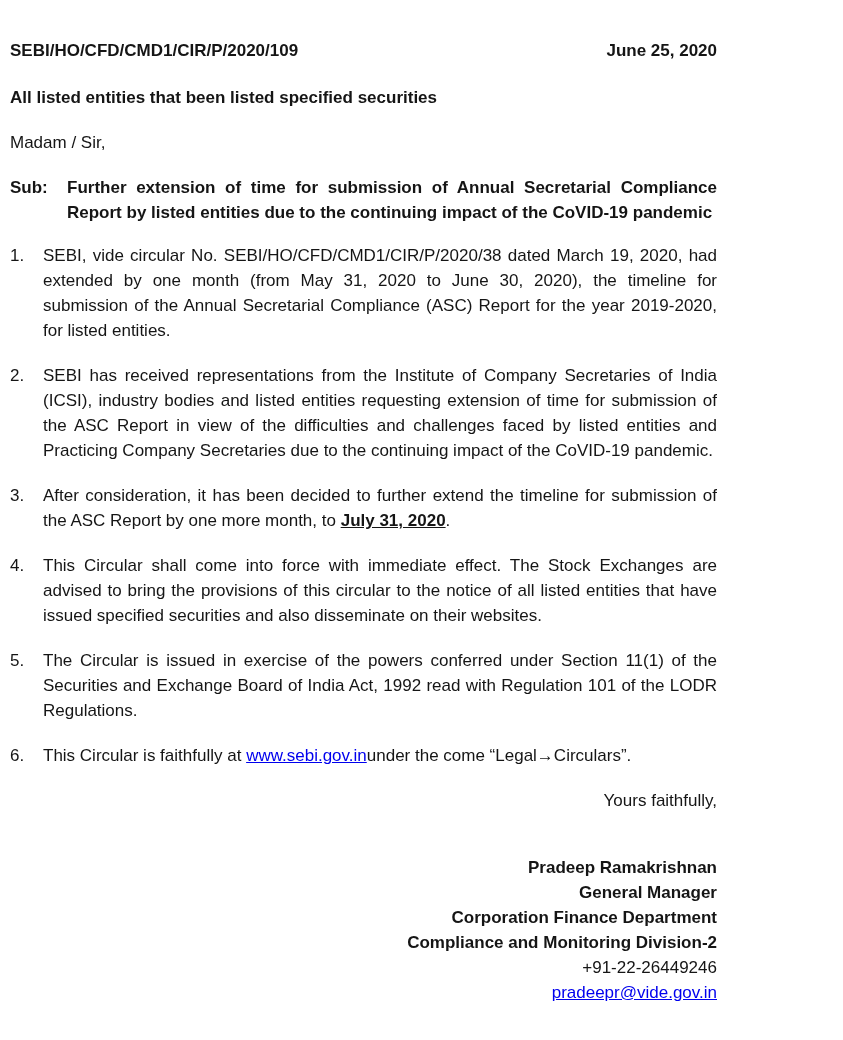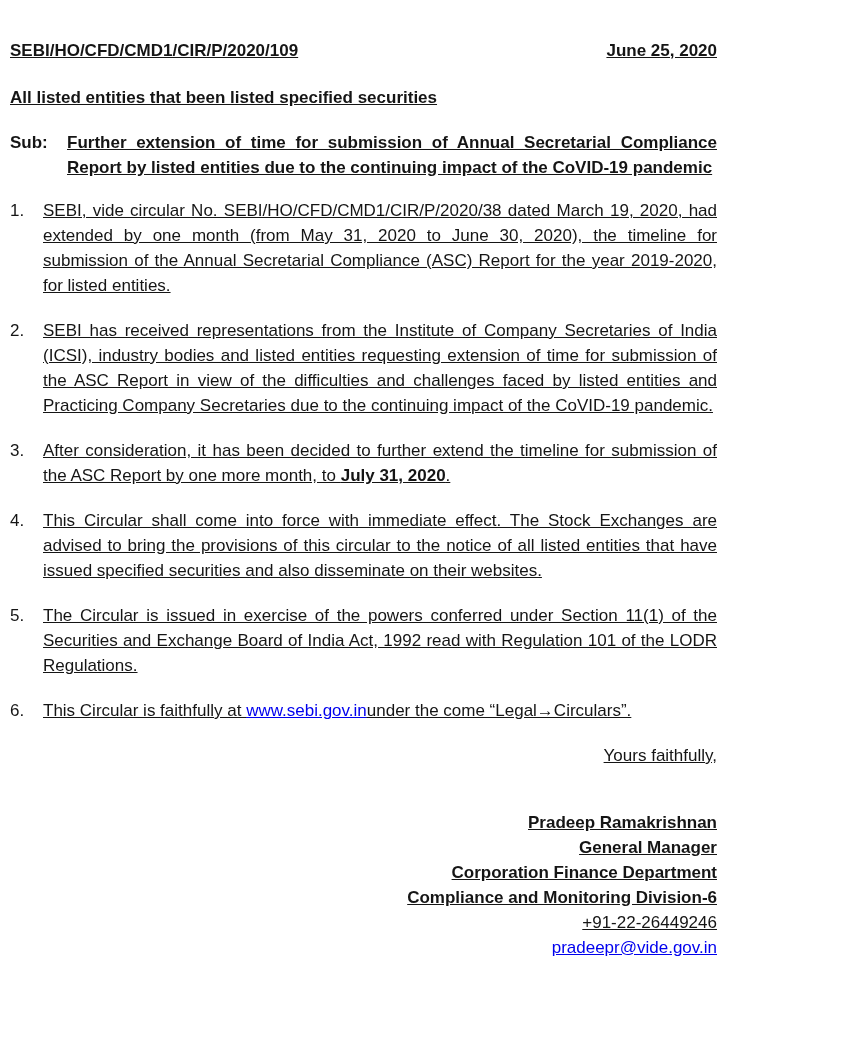--- a/index.html
+++ b/index.html
@@ -10,21 +10,20 @@
     overflow: hidden;
     font-family: "Liberation Sans", "DejaVu Sans", sans-serif;
     font-size: 17px;
     line-height: 25px;
     color: #151515;
   }
   .page {
     width: 718px;
     height: 1040px;
     padding: 38px 1px 0 10px;
-    text-decoration: underline;
   }
   .header-row {
     display: flex;
     justify-content: space-between;
     font-weight: bold;
     margin-bottom: 22px;
   }
   .to-label {
     font-weight: bold;
     margin-bottom: 22px;
@@ -88,20 +87,21 @@
   <div class="header-row">
     <span>SEBI/HO/CFD/CMD1/CIR/P/2020/109</span>
     <span>June 25, 2020</span>
   </div>
 
 
   <div class="recipients">
     <div>All listed entities that been listed specified securities</div>
   </div>
 
+  <div class="salutation">Madam / Sir,</div>
 
   <div class="subject">
     <span class="sub-label">Sub:</span>
     <span>Further extension of time for submission of Annual Secretarial Compliance Report by listed entities due to the continuing impact of the CoVID-19 pandemic</span>
   </div>
 
   <div class="para">
     <span class="num">1.</span>
     <div class="ptext">SEBI, vide circular No. SEBI/HO/CFD/CMD1/CIR/P/2020/38 dated March 19, 2020, had extended by one month (from May 31, 2020 to June 30, 2020), the timeline for submission of the Annual Secretarial Compliance (ASC) Report for the year 2019-2020, for listed entities.</div>
   </div>
@@ -130,18 +130,18 @@
     <span class="num">6.</span>
     <div class="ptext"><span>This Circular is faithfully at </span><a class="doc-link">www.sebi.gov.in</a><span>under the come “Legal→Circulars”.</span></div>
   </div>
 
   <div class="closing">Yours faithfully,</div>
 
   <div class="signature">
     <div class="sig-bold">Pradeep Ramakrishnan</div>
     <div class="sig-bold">General Manager</div>
     <div class="sig-bold">Corporation Finance Department</div>
-    <div class="sig-bold">Compliance and Monitoring Division-6</div>
+    <div class="sig-bold">Compliance and Monitoring Division-2</div>
     <div>+91-22-26449246</div>
     <div><a class="doc-link">pradeepr@vide.gov.in</a></div>
   </div>
 
 </div>
 
 </body></html>

